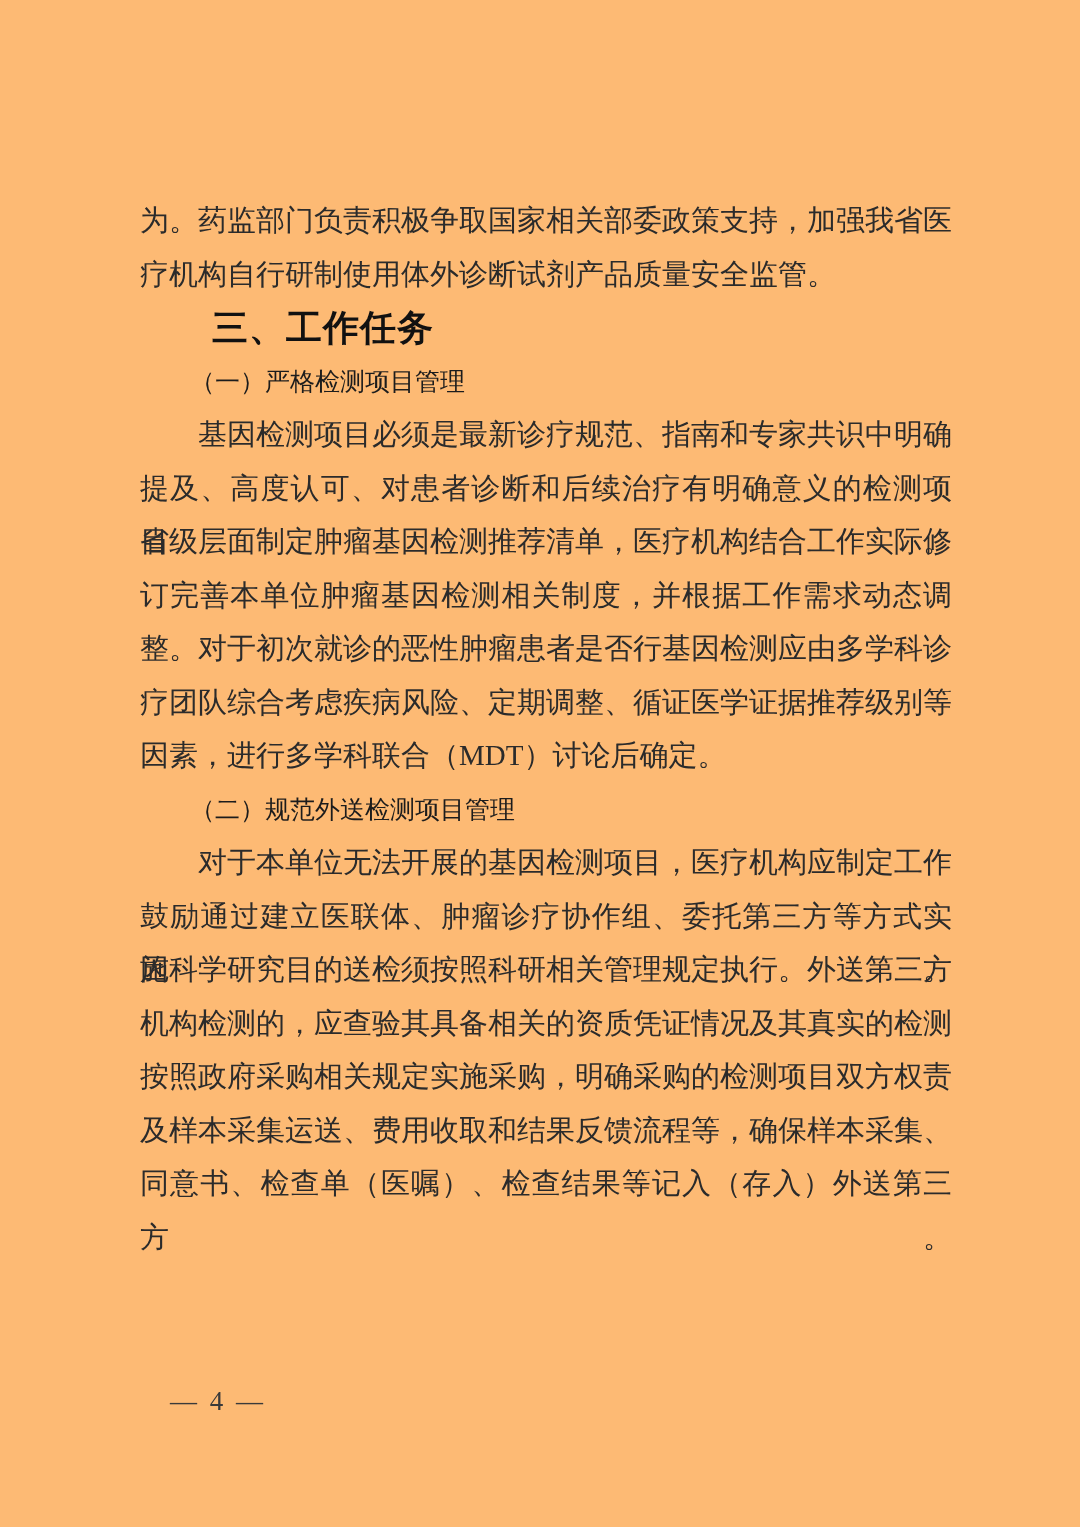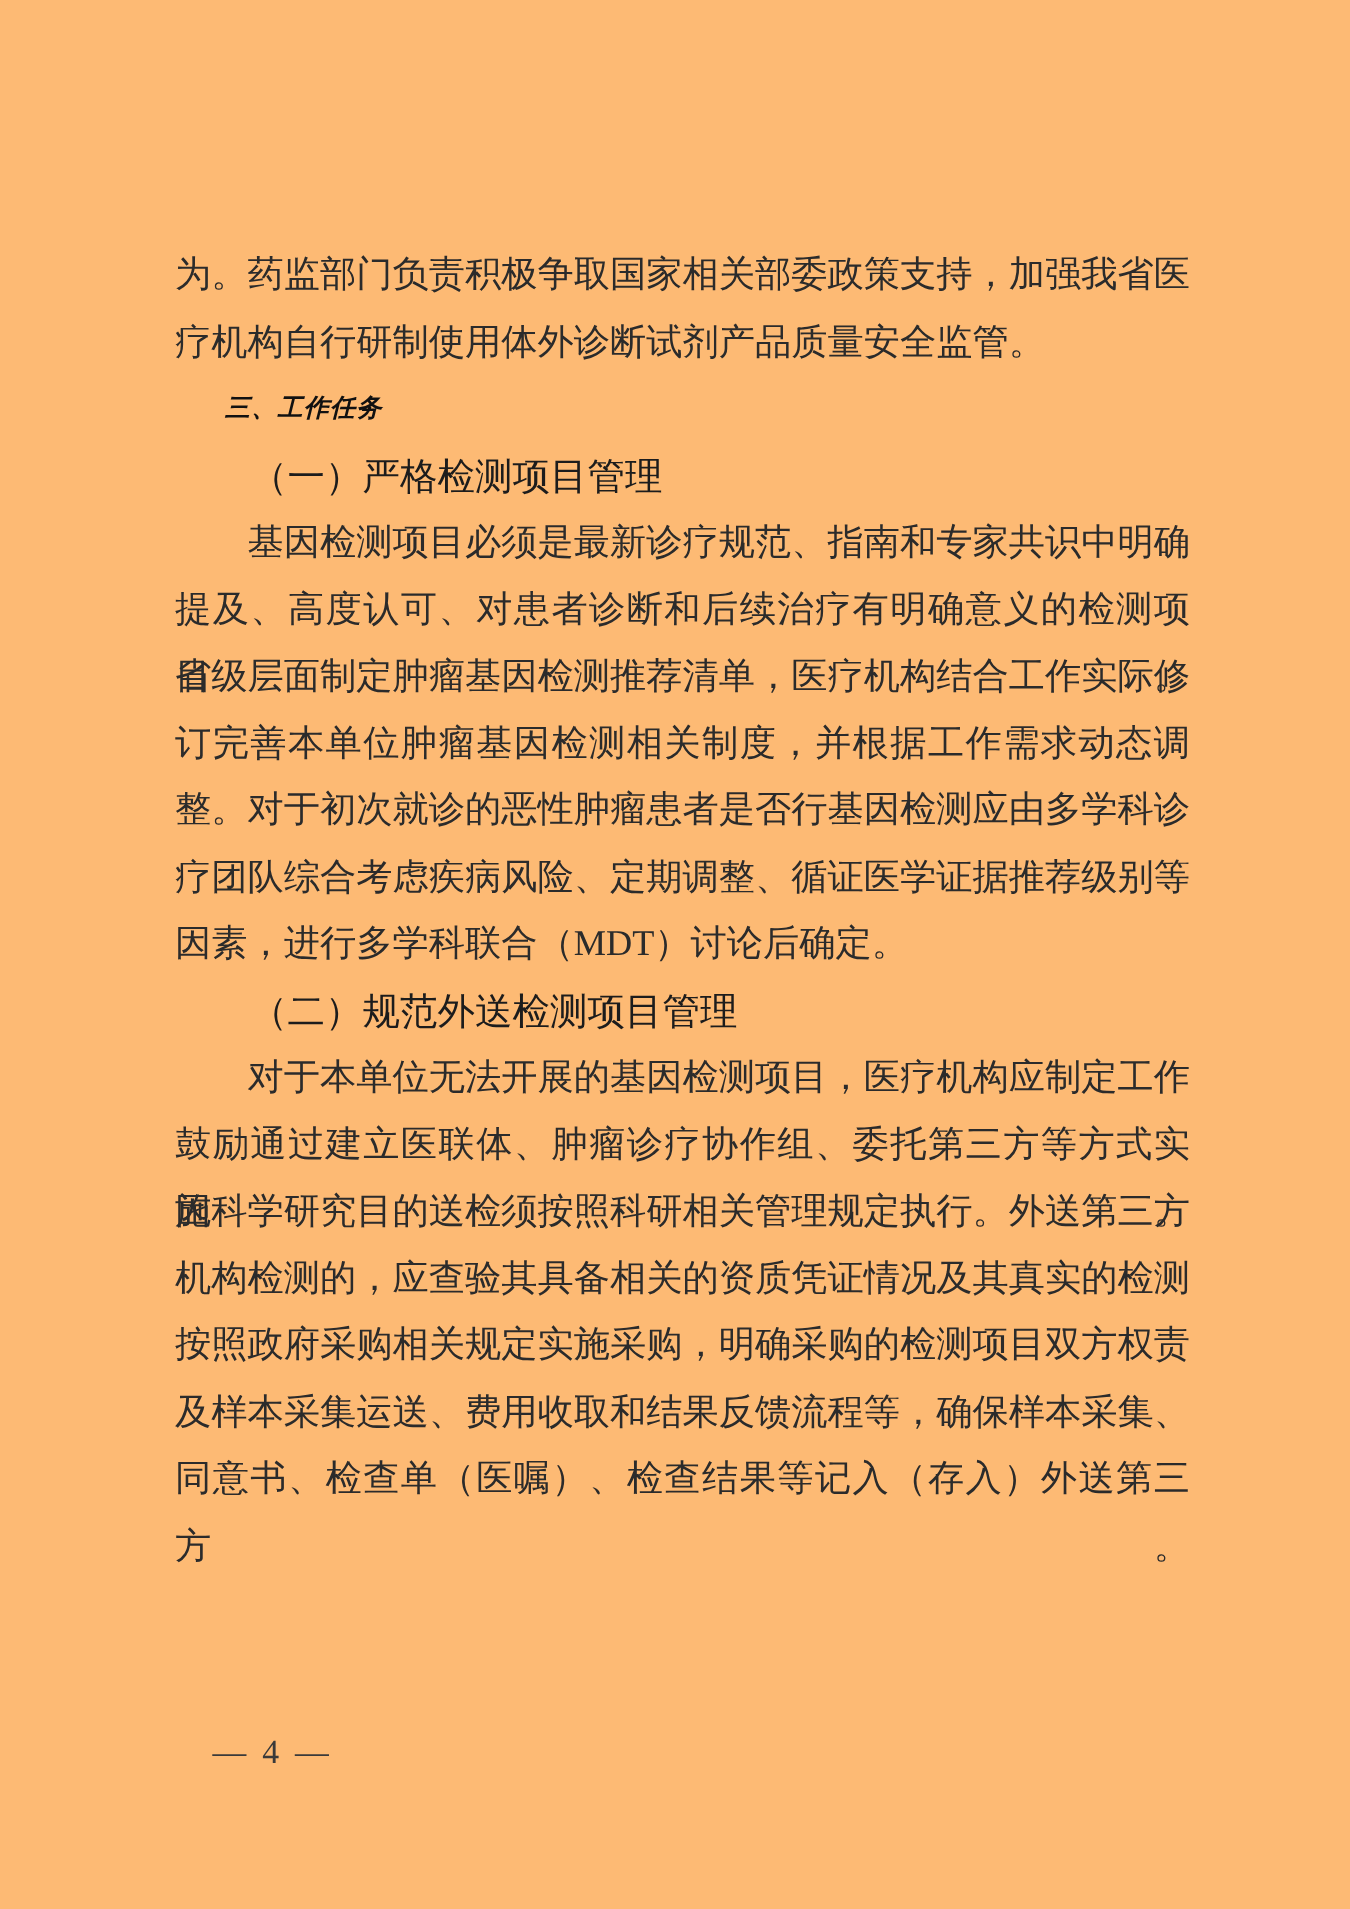--- a/index.html
+++ b/index.html
@@ -34,28 +34,27 @@
     text-align: justify;
     text-align-last: justify;
     text-justify: inter-character;
   }
   .indent {
     text-indent: 2em;
   }
   .heading {
     font-family: "Liberation Sans", sans-serif;
     font-weight: 700;
-    font-size: 20px;
+    font-size: 36px;
     color: #111111;
     letter-spacing: 1px;
-    font-style: italic;
   }
   .subheading {
     font-weight: 500;
-    font-size: 30px;
+    font-size: 25px;
     color: #1c1c1c;
   }
   .footer {
     position: absolute;
     left: 170px;
     top: 1381px;
     font-size: 27px;
     line-height: 40px;
     color: #3a3a3a;
     letter-spacing: 3px;

